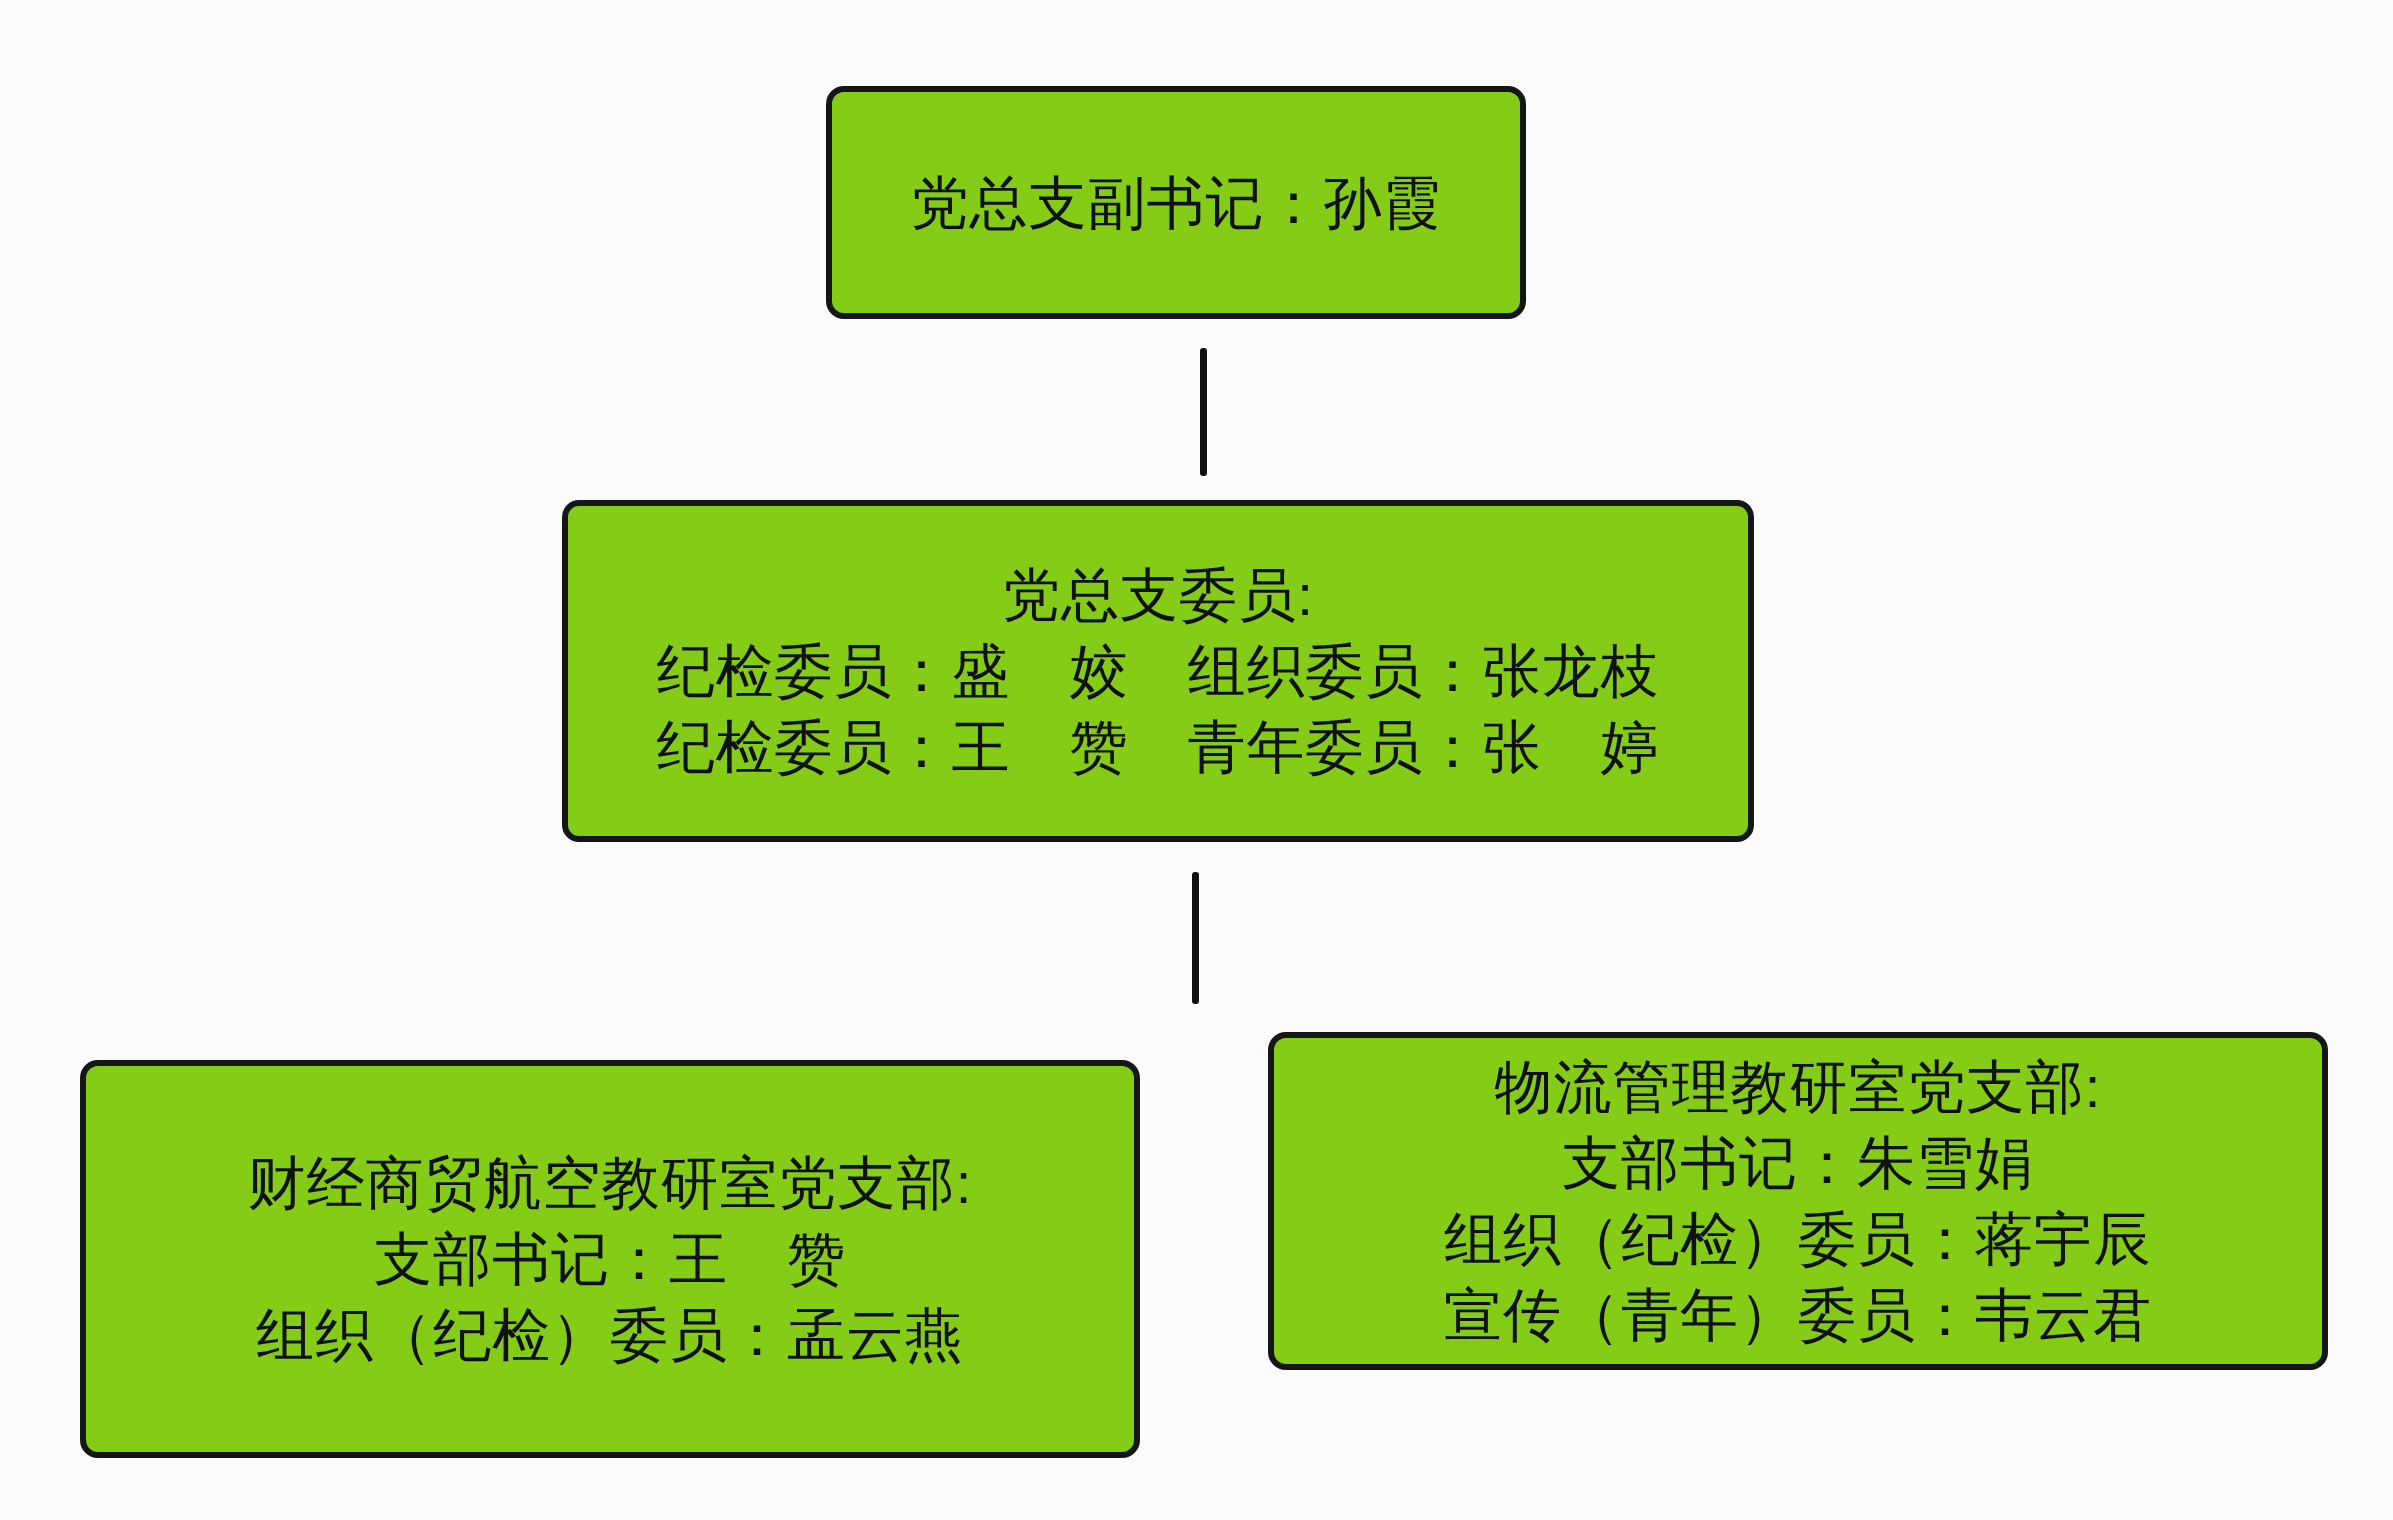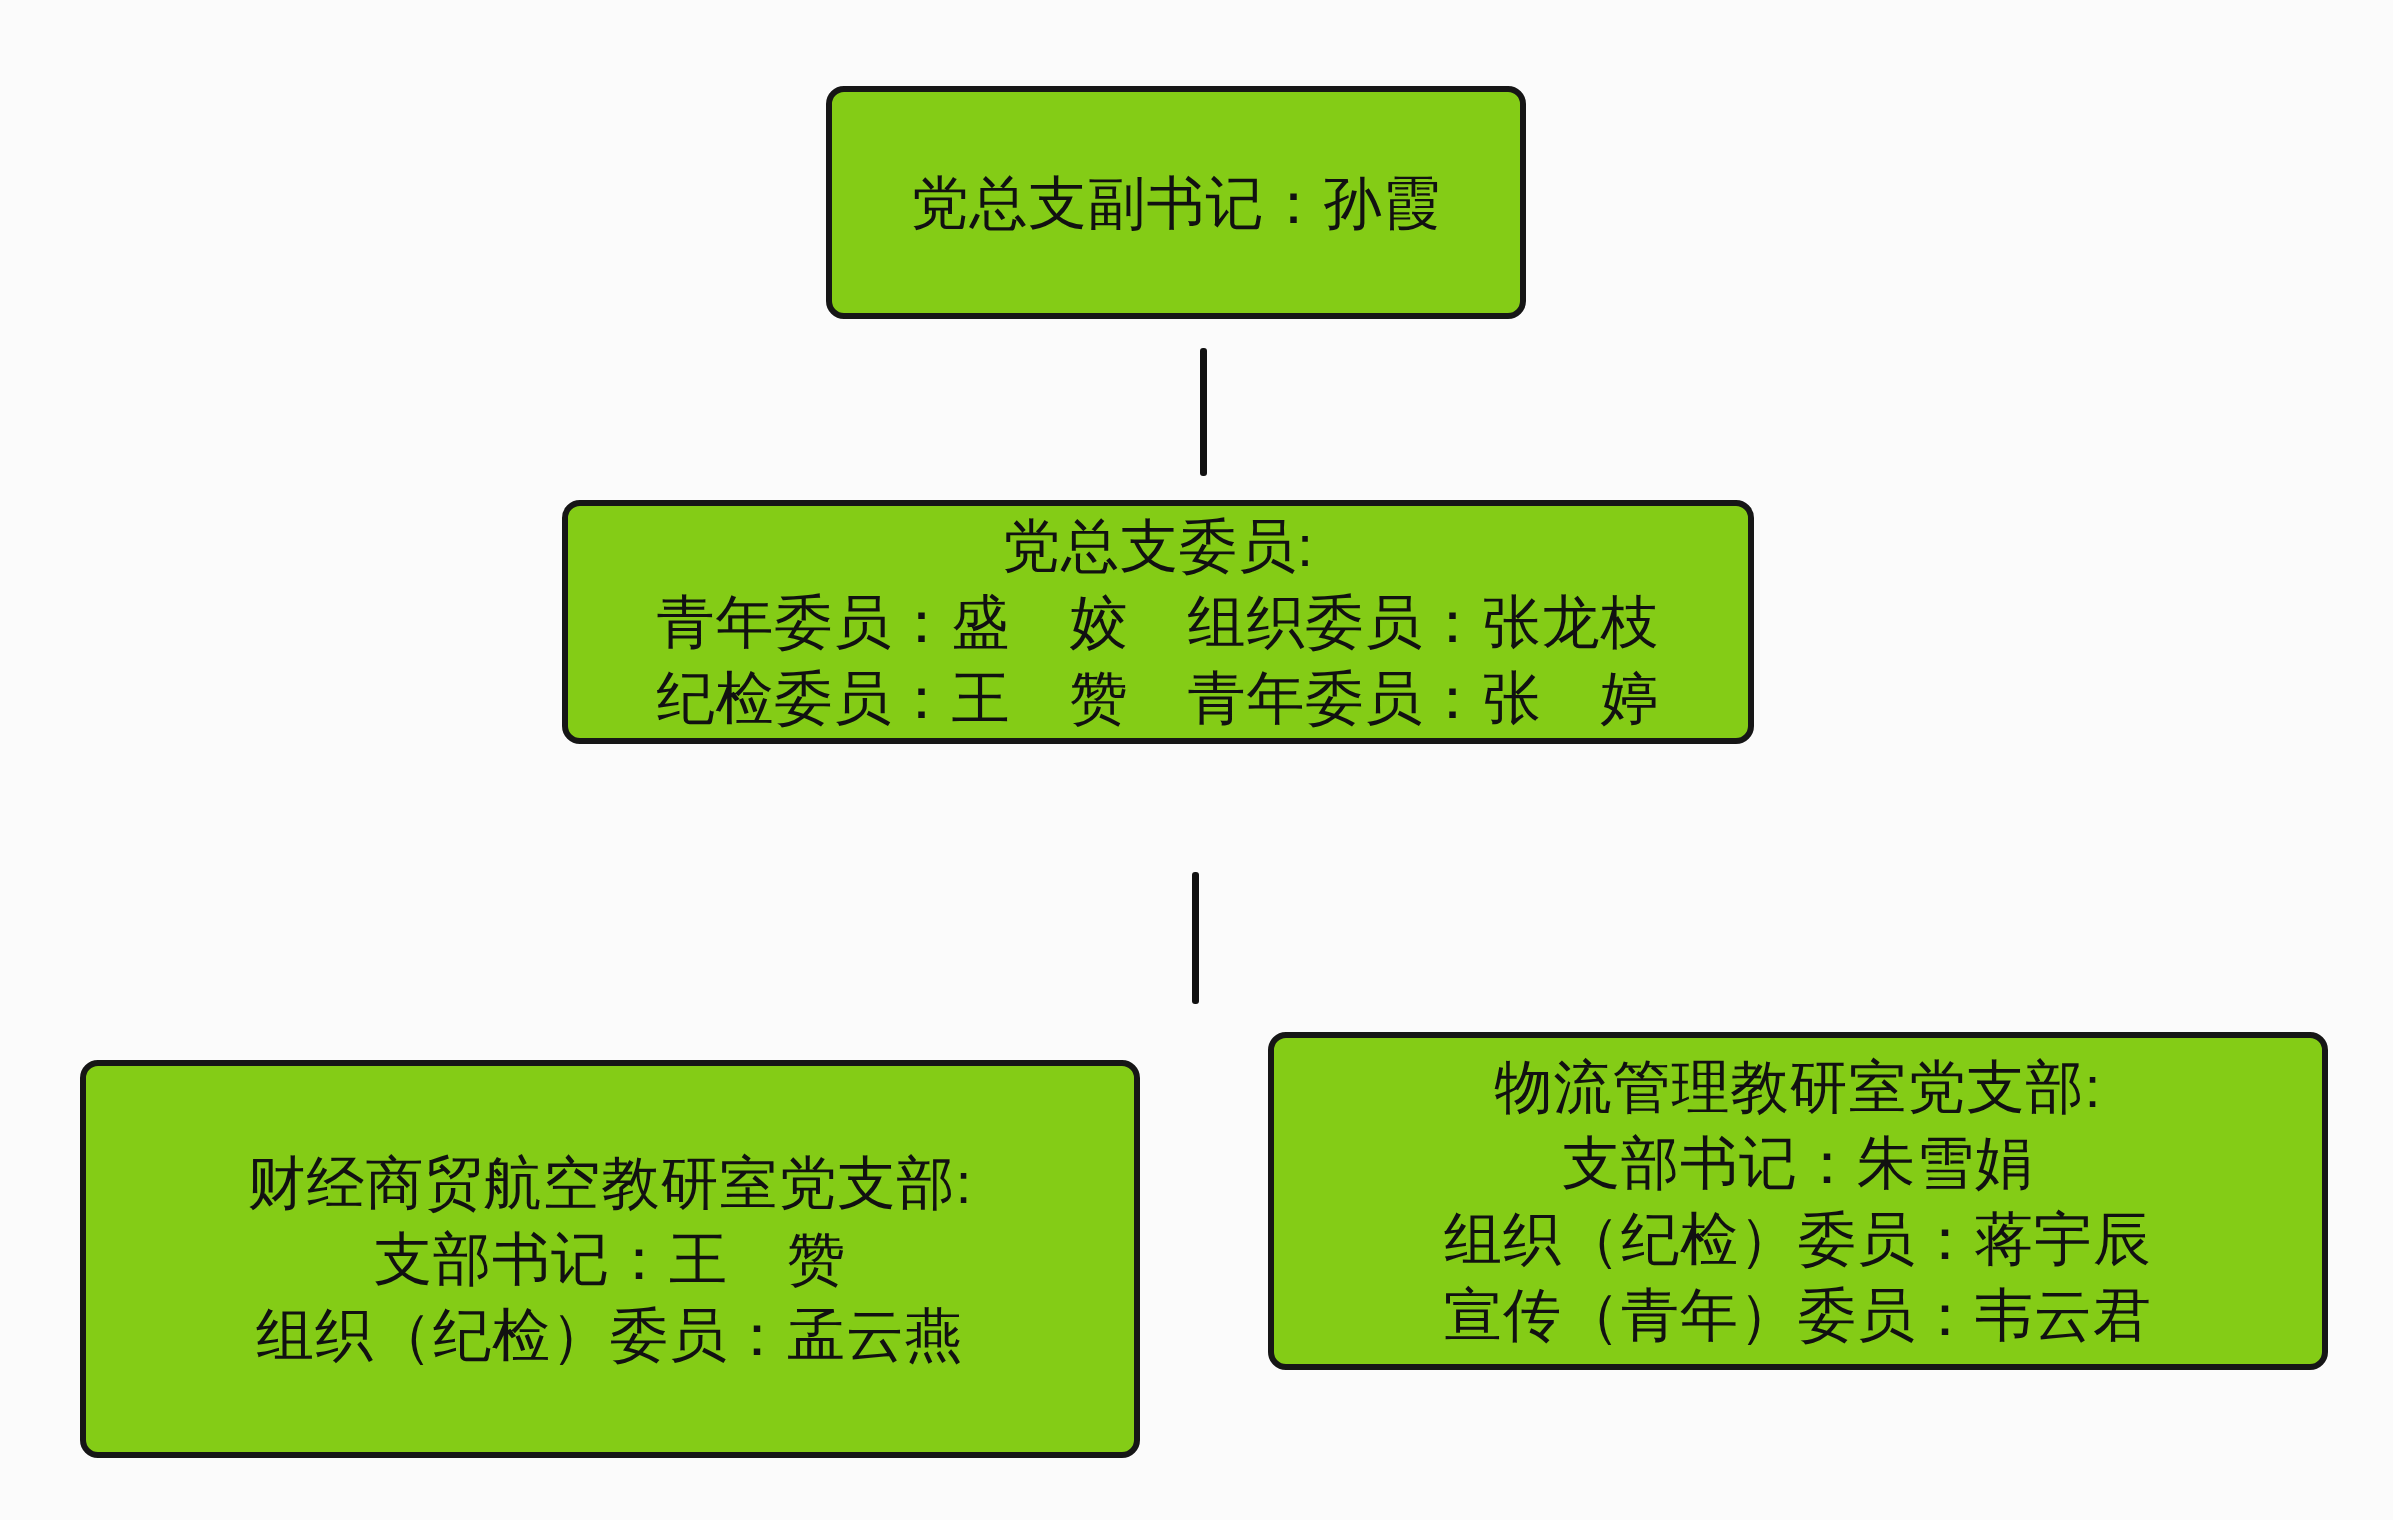--- a/index.html
+++ b/index.html
@@ -35,21 +35,21 @@
     white-space: nowrap;
     color: #111111;
     font-weight: 500;
   }
   #node-deputy-secretary {
     left: 826px;  top: 86px;
     width: 700px; height: 233px;
   }
   #node-committee {
     left: 562px;  top: 500px;
-    width: 1192px; height: 244px;
+    width: 1192px; height: 342px; border-radius: 17px;
   }
   #node-branch-finance {
     left: 80px;   top: 1032px;
     width: 1060px; height: 398px; margin-top: 28px;
   }
   #node-branch-logistics {
     left: 1268px; top: 1032px;
     width: 1060px; height: 338px;
   }
   .connector {
@@ -71,21 +71,21 @@
 <body>
 
 <div class="node" id="node-deputy-secretary">
   <p>党总支副书记：孙霞</p>
 </div>
 
 <div class="connector" id="connector-top"></div>
 
 <div class="node" id="node-committee">
   <p>党总支委员:</p>
-  <p>青年委员：盛　姣　组织委员：张龙枝</p>
+  <p>纪检委员：盛　姣　组织委员：张龙枝</p>
   <p>纪检委员：王　赞　青年委员：张　婷</p>
 </div>
 
 <div class="connector" id="connector-bottom"></div>
 
 <div class="node" id="node-branch-finance">
   <p>财经商贸航空教研室党支部:</p>
   <p>支部书记：王　赞</p>
   <p>组织（纪检）委员：孟云燕</p>
 </div>

